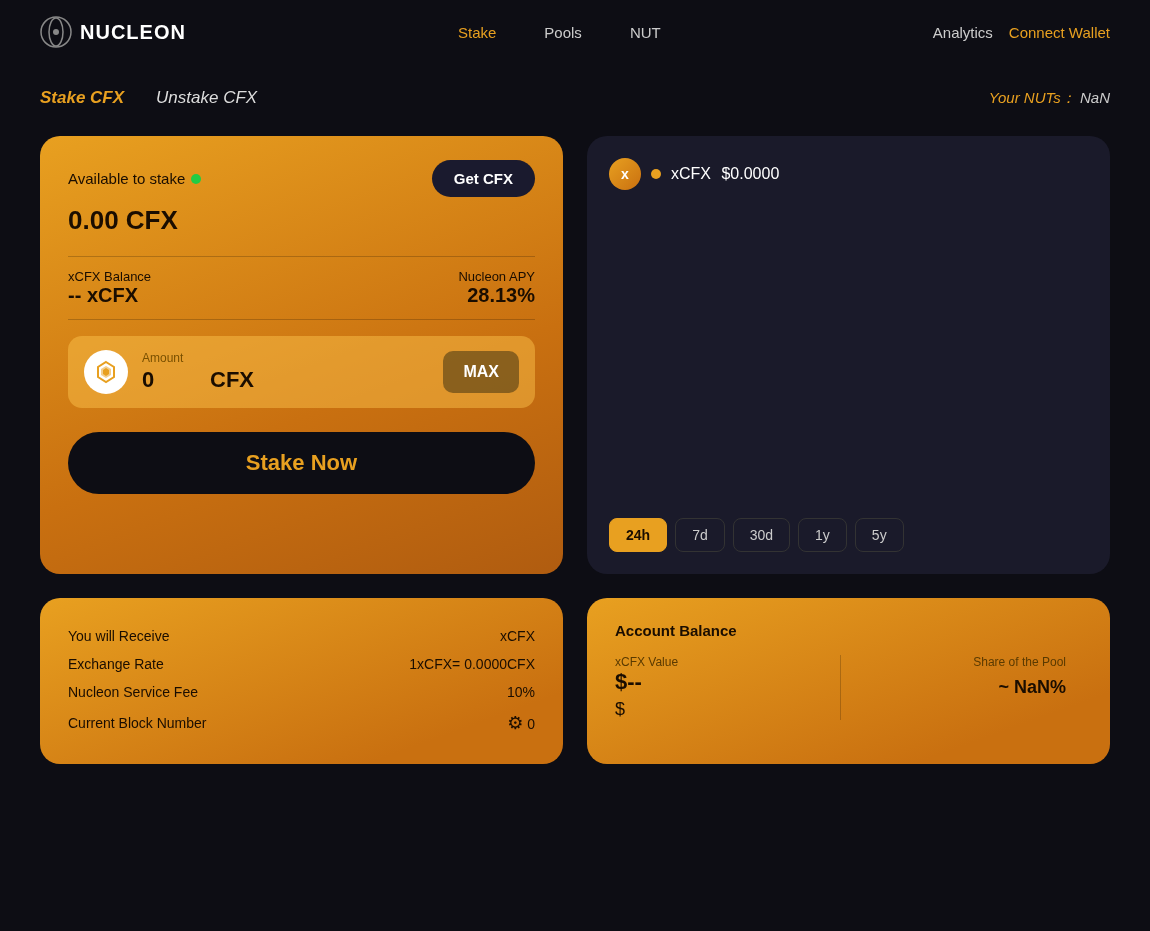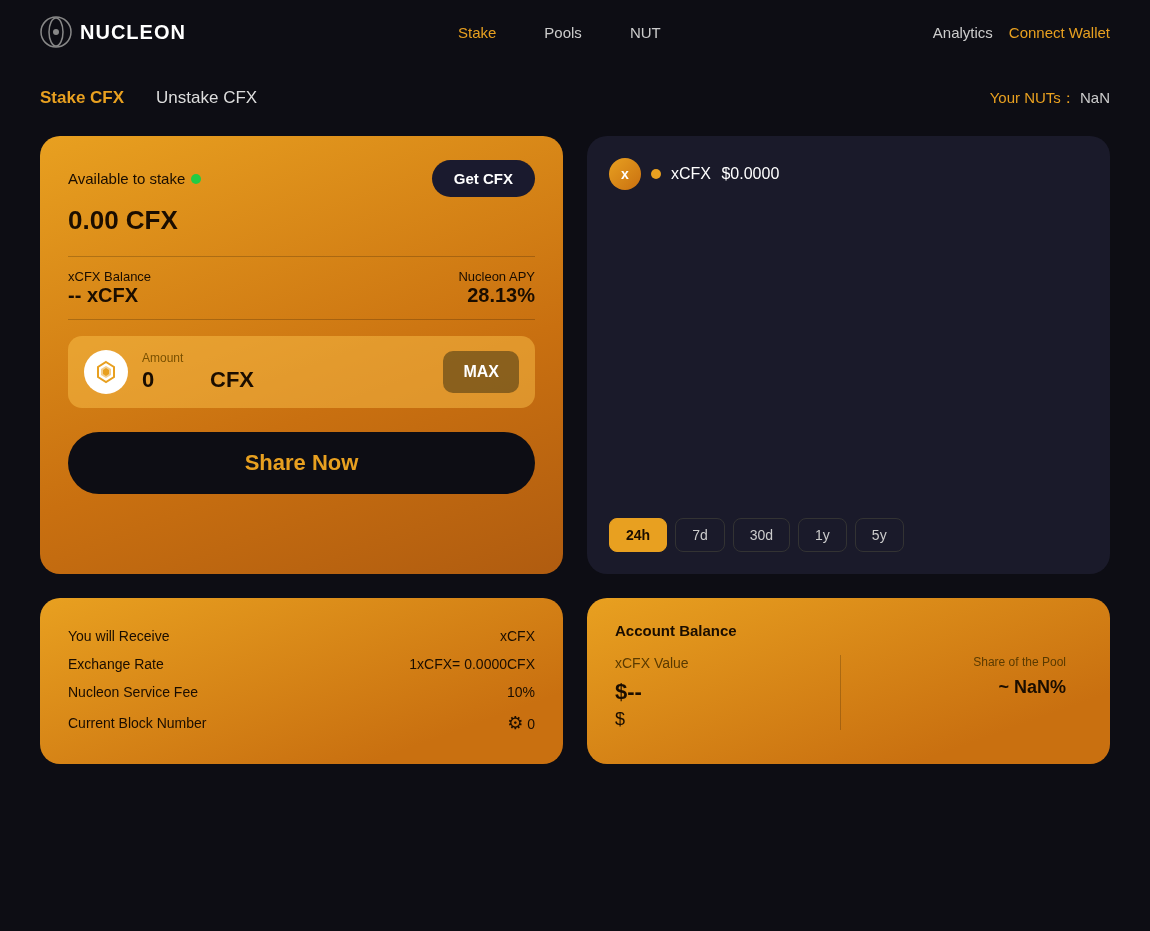--- a/index.html
+++ b/index.html
@@ -69,20 +69,21 @@
     .page {
       padding: 20px 40px 40px;
     }
 
     
     .tabs {
       display: flex;
       align-items: center;
       justify-content: space-between;
       margin-bottom: 24px;
+      font-style: italic;
     }
     .tab-group {
       display: flex;
       gap: 32px;
       align-items: center;
     }
     .tab {
       font-size: 17px;
       cursor: pointer;
       padding: 4px 0;
@@ -368,23 +369,22 @@
     .account-col:first-child {
       padding-left: 0;
     }
     .account-col-divider {
       width: 1px;
       background: rgba(0,0,0,0.2);
       align-self: stretch;
       margin: 0 4px;
     }
     .account-col-label {
-      font-size: 14px;
+      font-size: 12px;
       color: #5a3a00;
-      margin-bottom: 8px;
     }
     .account-col-main {
       font-size: 22px;
       font-weight: bold;
       color: #1a0d00;
     }
     .account-col-sub {
       font-size: 18px;
       color: #1a0d00;
       margin-top: 4px;
@@ -471,21 +471,21 @@
         </div>
         <div class="amount-input-area">
           <div class="amount-label">Amount</div>
           <div class="amount-input-row">
             <input class="amount-input" type="text" value="0" placeholder="0" style="">
             <span class="currency-label">CFX</span>
           </div>
         </div>
         <button class="max-btn">MAX</button>
       </div>
-      <button class="stake-now-btn">Share Now</button>
+      <button class="stake-now-btn">Stake Now</button>
     </div>
 
     <div class="chart-card">
       <div class="chart-header">
         <div class="xcfx-coin-icon">x</div>
         <div class="xcfx-dot"></div>
         <span style="color:#fff;font-size:16px;">
           <span>xCFX</span>
           <span style="margin-left:6px;">$0.0000</span>
         </span>

